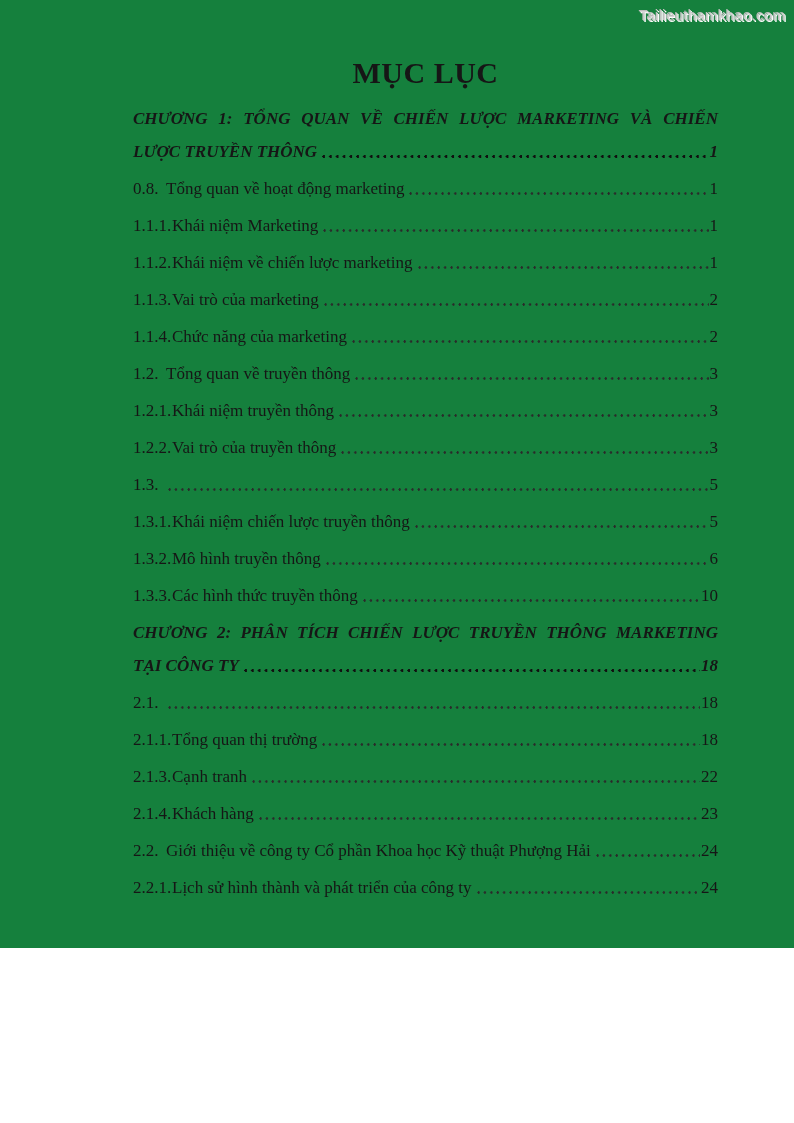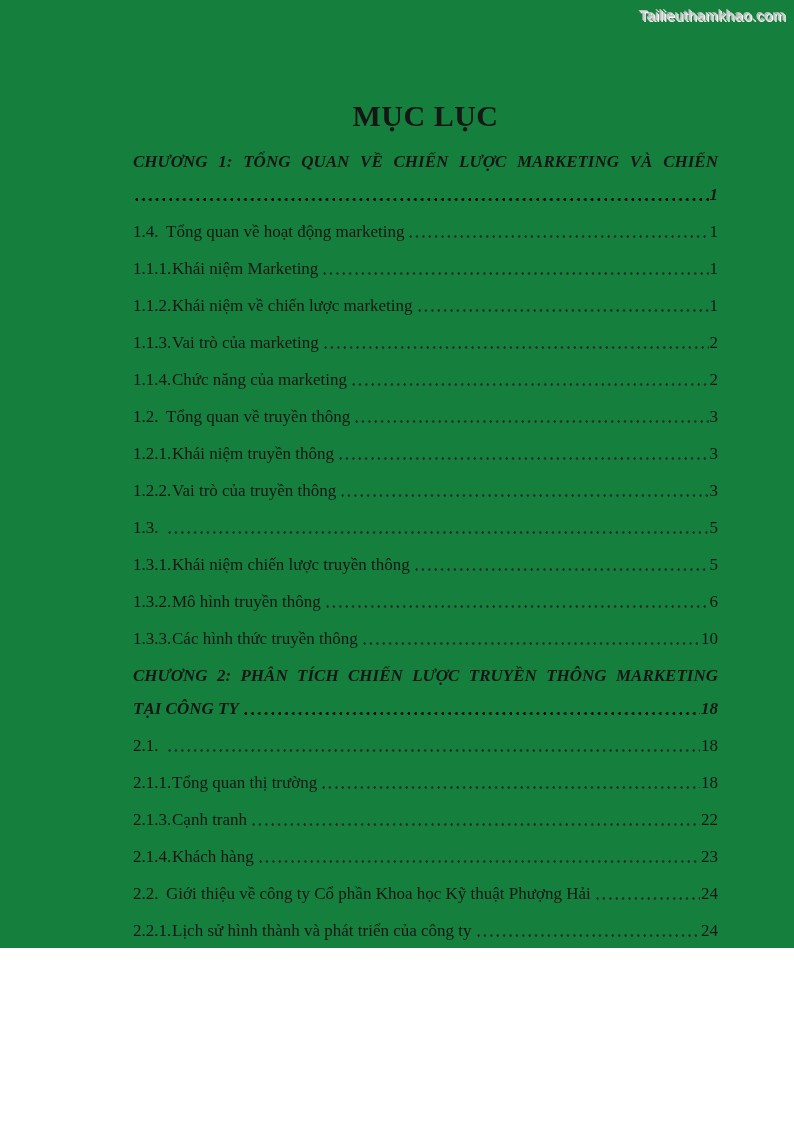--- a/index.html
+++ b/index.html
@@ -23,21 +23,21 @@
     letter-spacing: 0.3px;
   }
   .content {
     position: absolute;
     left: 133px;
     top: 0;
     width: 585px;
   }
   .doc-title {
     margin: 0;
-    padding-top: 97px;
+    padding-top: 54px;
     text-align: center;
     font-size: 30px;
     line-height: 38px;
     font-weight: 700;
     letter-spacing: 0.5px;
   }
   .toc { margin-top: 16px; font-size: 17px; line-height: 22px; }
   .entry { margin-bottom: 15px; }
   .row { display: flex; align-items: baseline; }
   .num { flex: 0 0 auto; display: inline-block; }
@@ -69,27 +69,28 @@
 <body>
 
 <div class="page">
   <div class="watermark">Tailieuthamkhao.com</div>
   <div class="content">
     <h1 class="doc-title">MỤC LỤC</h1>
     <div class="toc">
         <div class="entry chapter">
           <div class="chapter-line1">CHƯƠNG 1: TỔNG QUAN VỀ CHIẾN LƯỢC MARKETING VÀ CHIẾN</div>
           <div class="row">
-            <span class="dots"></span>
-            <span class="page-num">1</span>
-          </div>
-        </div>
-        <div class="entry l1">
-          <div class="row">
-            <span class="num">1.4.</span>
+            <span class="label">LƯỢC TRUYỀN THÔNG</span>
+            <span class="dots"></span>
+            <span class="page-num">1</span>
+          </div>
+        </div>
+        <div class="entry l1">
+          <div class="row">
+            <span class="num">0.8.</span>
             <span class="label">Tổng quan về hoạt động marketing</span>
             <span class="dots"></span>
             <span class="page-num">1</span>
           </div>
         </div>
         <div class="entry l2">
           <div class="row">
             <span class="num">1.1.1.</span>
             <span class="label">Khái niệm Marketing</span>
             <span class="dots"></span>

